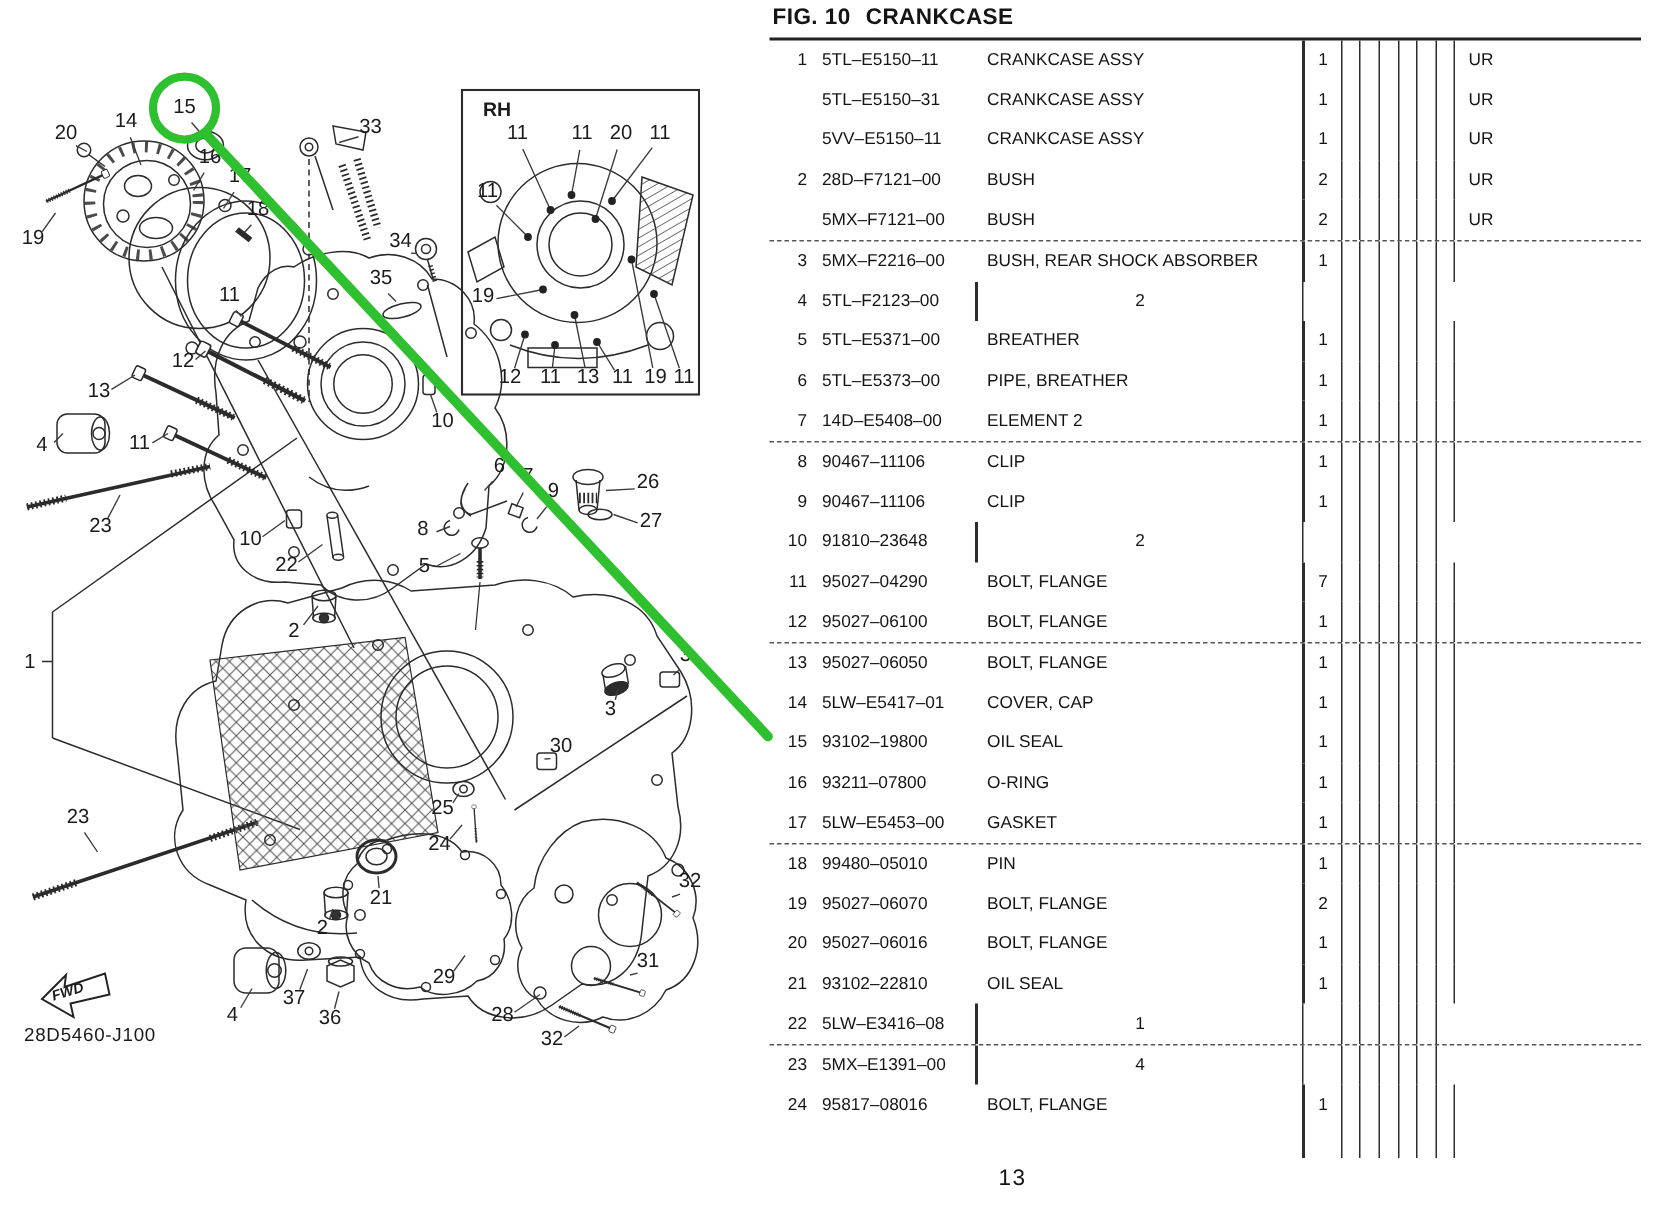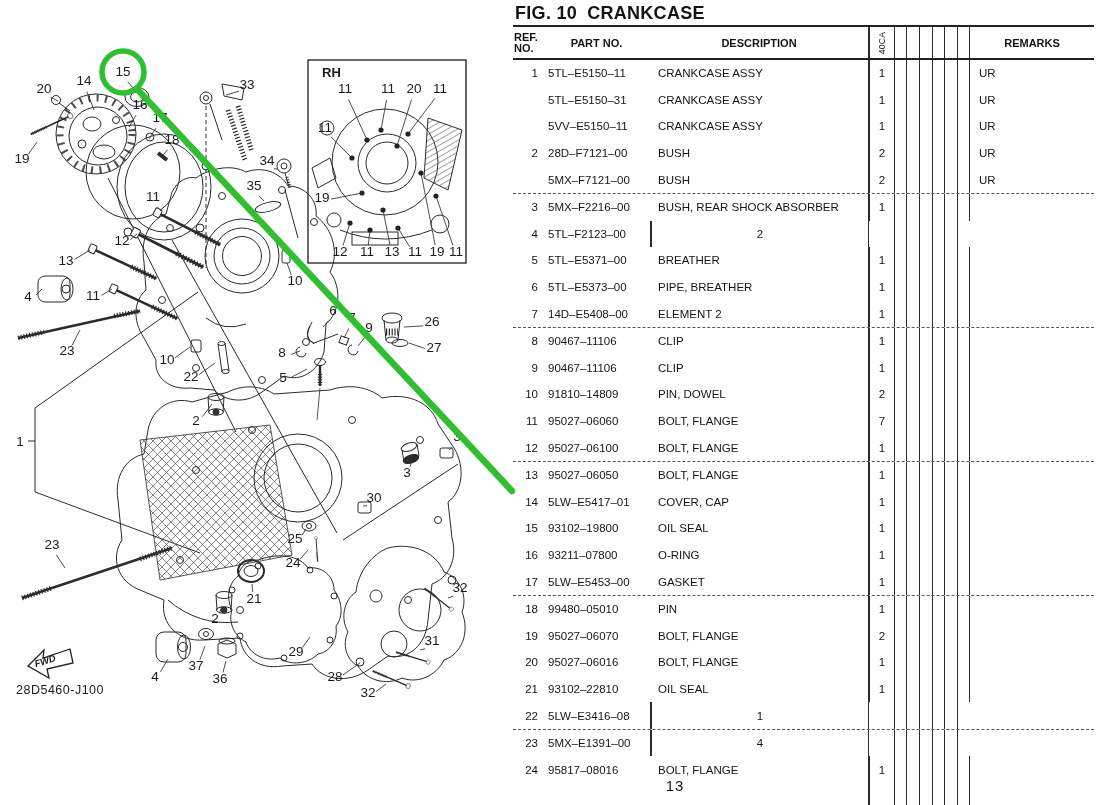--- a/index.html
+++ b/index.html
@@ -11,21 +11,21 @@
   .diagram-svg{position:absolute;left:0;top:0;}
   .art{stroke:#2b2b2b;fill:none;stroke-width:1;}
   .callout-text{font-size:13.5px;fill:#1b1b1b;}
   .leader{stroke:#3a3a3a;stroke-width:0.9;}
 
   
   .overlay-svg{position:absolute;left:0;top:0;pointer-events:none;}
 
   
   .table-panel{position:absolute;left:513px;top:0;width:581px;}
-  .fig-title{position:absolute;left:2px;top:3px;font-size:18px;font-weight:700;
+  .fig-title{position:absolute;left:2px;top:3px;font-size:15px;font-weight:700;
              letter-spacing:.3px;white-space:nowrap;}
   .fig-title .gap{display:inline-block;width:10px;}
   .ptable{position:absolute;left:0;top:25px;width:581px;border-top:2px solid #222;}
   .thead{display:grid;grid-template-columns:30px 107px 218px 26px 12px 13px 13px 12px 13px 12px 1fr;
          height:31px;border-bottom:2px solid #222;font-weight:700;font-size:11px;}
   .trow{display:grid;grid-template-columns:30px 107px 218px 26px 12px 13px 13px 12px 13px 12px 1fr;
         height:26.6px;font-size:11.5px;}
   .trow.sep{border-top:1px dashed #555;}
   .trow.filler{height:22px;}
   .cell{display:flex;align-items:center;overflow:hidden;white-space:nowrap;}
@@ -414,38 +414,20 @@
         <text x="456" y="255.5" text-anchor="middle" class="callout-text">11</text>
       </g>
   </svg>
 
   <div class="table-panel">
     <div class="fig-title">
       <span>FIG. 10</span><span class="gap"></span><span>CRANKCASE</span>
     </div>
 
     <div class="ptable">
-      <div class="thead">
-        <div class="cell c-ref">
-          <span>REF.</span>
-            <span>NO.</span>
-        </div>
-        <div class="cell c-part">PART NO.</div>
-        <div class="cell c-desc">DESCRIPTION</div>
-        <div class="cell c-qty">
-          <span class="rot">40CA</span>
-        </div>
-        <div class="cell c-n"></div>
-        <div class="cell c-n"></div>
-        <div class="cell c-n"></div>
-        <div class="cell c-n"></div>
-        <div class="cell c-n"></div>
-        <div class="cell c-n"></div>
-        <div class="cell c-rem">REMARKS</div>
-      </div>
       <div>
           <div class="trow">
             <div class="cell c-ref">1</div>
             <div class="cell c-part">5TL–E5150–11</div>
             <div class="cell c-desc">CRANKCASE ASSY</div>
             <div class="cell c-qty">1</div>
             <div class="cell c-n"></div>
             <div class="cell c-n"></div>
             <div class="cell c-n"></div>
             <div class="cell c-n"></div>
@@ -590,34 +572,33 @@
             <div class="cell c-n"></div>
             <div class="cell c-n"></div>
             <div class="cell c-n"></div>
             <div class="cell c-n"></div>
             <div class="cell c-n"></div>
             <div class="cell c-n"></div>
             <div class="cell c-rem"></div>
           </div>
           <div class="trow">
             <div class="cell c-ref">10</div>
-            <div class="cell c-part">91810–14809</div>
-            <div class="cell c-desc">PIN, DOWEL</div>
+            <div class="cell c-part">91810–23648</div>
             <div class="cell c-qty">2</div>
             <div class="cell c-n"></div>
             <div class="cell c-n"></div>
             <div class="cell c-n"></div>
             <div class="cell c-n"></div>
             <div class="cell c-n"></div>
             <div class="cell c-n"></div>
             <div class="cell c-rem"></div>
           </div>
           <div class="trow">
             <div class="cell c-ref">11</div>
-            <div class="cell c-part">95027–06060</div>
+            <div class="cell c-part">95027–04290</div>
             <div class="cell c-desc">BOLT, FLANGE</div>
             <div class="cell c-qty">7</div>
             <div class="cell c-n"></div>
             <div class="cell c-n"></div>
             <div class="cell c-n"></div>
             <div class="cell c-n"></div>
             <div class="cell c-n"></div>
             <div class="cell c-n"></div>
             <div class="cell c-rem"></div>
           </div>

